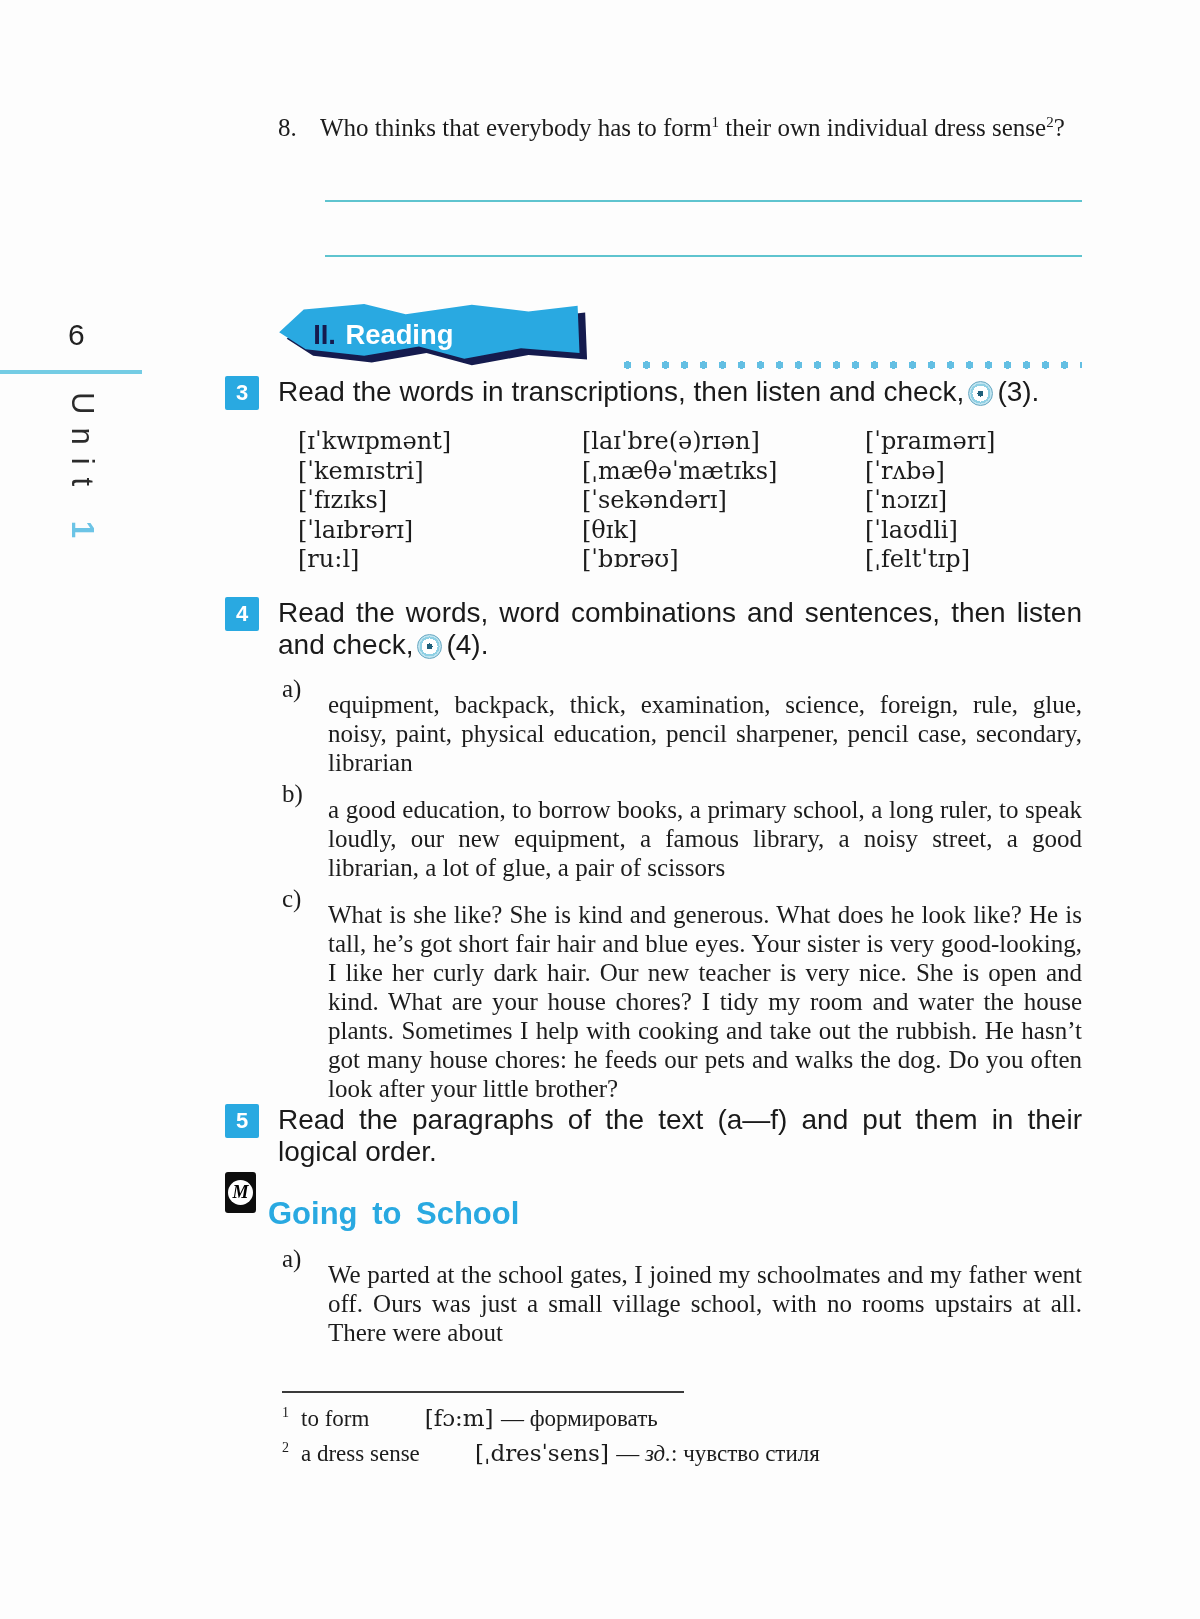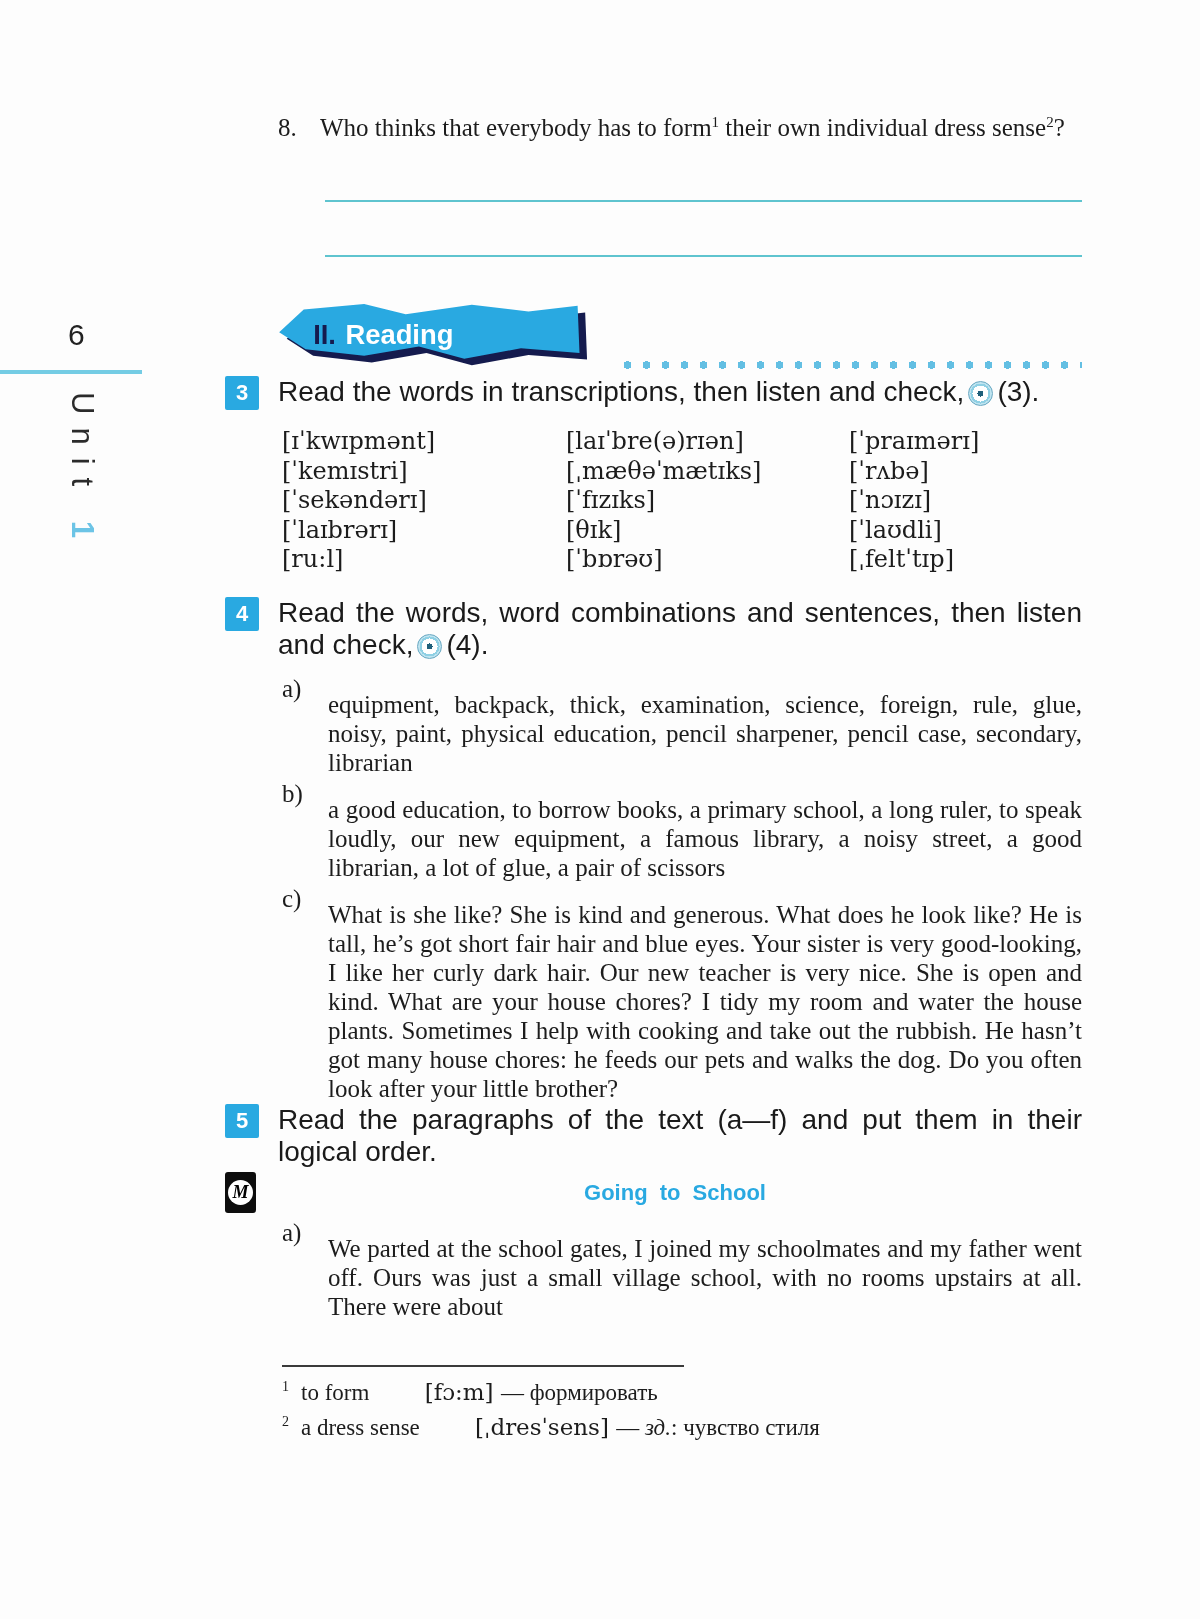--- a/index.html
+++ b/index.html
@@ -66,21 +66,21 @@
   .cd-icon {
     display:inline-block; width:25px; height:25px; border-radius:50%;
     vertical-align:-5px; margin:0 4px;
     background:radial-gradient(circle at 50% 50%,
       #1f5f7a 0 3px, #ffffff 3px 8px, #8fd0e4 8px 10px,
       #bfe4f0 10px 11.5px, #9ed7e8 11.5px 12.5px);
     border:1px solid #6aa8c2;
   }
   
   .transcriptions {
-    margin:17px 0 0 64px;
+    margin:17px 0 0 80px;
     display:grid; grid-template-columns:284px 283px auto;
     font-family:"DejaVu Serif", serif; font-size:24px; line-height:29.5px;
   }
   
   .abc-list { margin-top:13px; }
   .abc { display:flex; padding-left:64px; font-size:25px; line-height:29px; margin-top:2px; }
   .abc-label { width:46px; flex-shrink:0; }
   .abc-text { flex:1; text-align:justify; hyphens:manual;margin-top:16px; }
   
   .m-badge {
@@ -89,23 +89,23 @@
     display:flex; align-items:center; justify-content:center;
   }
   .m-circle {
     width:25px; height:25px; border-radius:50%; background:#fff;
     color:#000; font-family:"Liberation Serif", serif; font-style:italic;
     font-weight:bold; font-size:18px;
     display:flex; align-items:center; justify-content:center;
   }
   
   .story-title {
-    margin:12px 0 0 50px;
+    margin:28px 0 0 50px;
     font-family:"Liberation Sans", sans-serif; font-weight:bold;
-    font-size:22px; color:#29a9e1; word-spacing:6px;text-align:center;
+    font-size:31px; color:#29a9e1; word-spacing:6px;
   }
   .story-para { margin-top:12px; }
   
   .footnote-block { margin-top:44px; margin-left:64px; font-size:23px; line-height:34px; }
   .footnote-rule { width:402px; border-top:2px solid #3a3a3a; margin-bottom:8px; }
   .fn sup { font-size:14px; margin-right:12px; }
   .fn .term { font-weight:normal; }
   .fn .ipa { font-family:"DejaVu Serif", serif;margin-left:48px; }
   .fn .loc { font-style:italic; }
 </style>
@@ -144,22 +144,22 @@
       <div class="ex-body"><span>Read the words in transcriptions, then listen and check,</span><span class="cd-icon"></span><span>(3).</span></div>
     </div>
 
     <div class="transcriptions">
       <span>[ɪˈkwɪpmənt]</span>
       <span>[laɪˈbre(ə)rɪən]</span>
       <span>[ˈpraɪmərɪ]</span>
       <span>[ˈkemɪstri]</span>
       <span>[ˌmæθəˈmætɪks]</span>
       <span>[ˈrʌbə]</span>
+      <span>[ˈfɪzɪks]</span>
       <span>[ˈsekəndərɪ]</span>
-      <span>[ˈfɪzɪks]</span>
       <span>[ˈnɔɪzɪ]</span>
       <span>[ˈlaɪbrərɪ]</span>
       <span>[θɪk]</span>
       <span>[ˈlaʊdli]</span>
       <span>[ru:l]</span>
       <span>[ˈbɒrəʊ]</span>
       <span>[ˌfeltˈtɪp]</span>
     </div>
 
     <div class="ex-row ex4-row">

